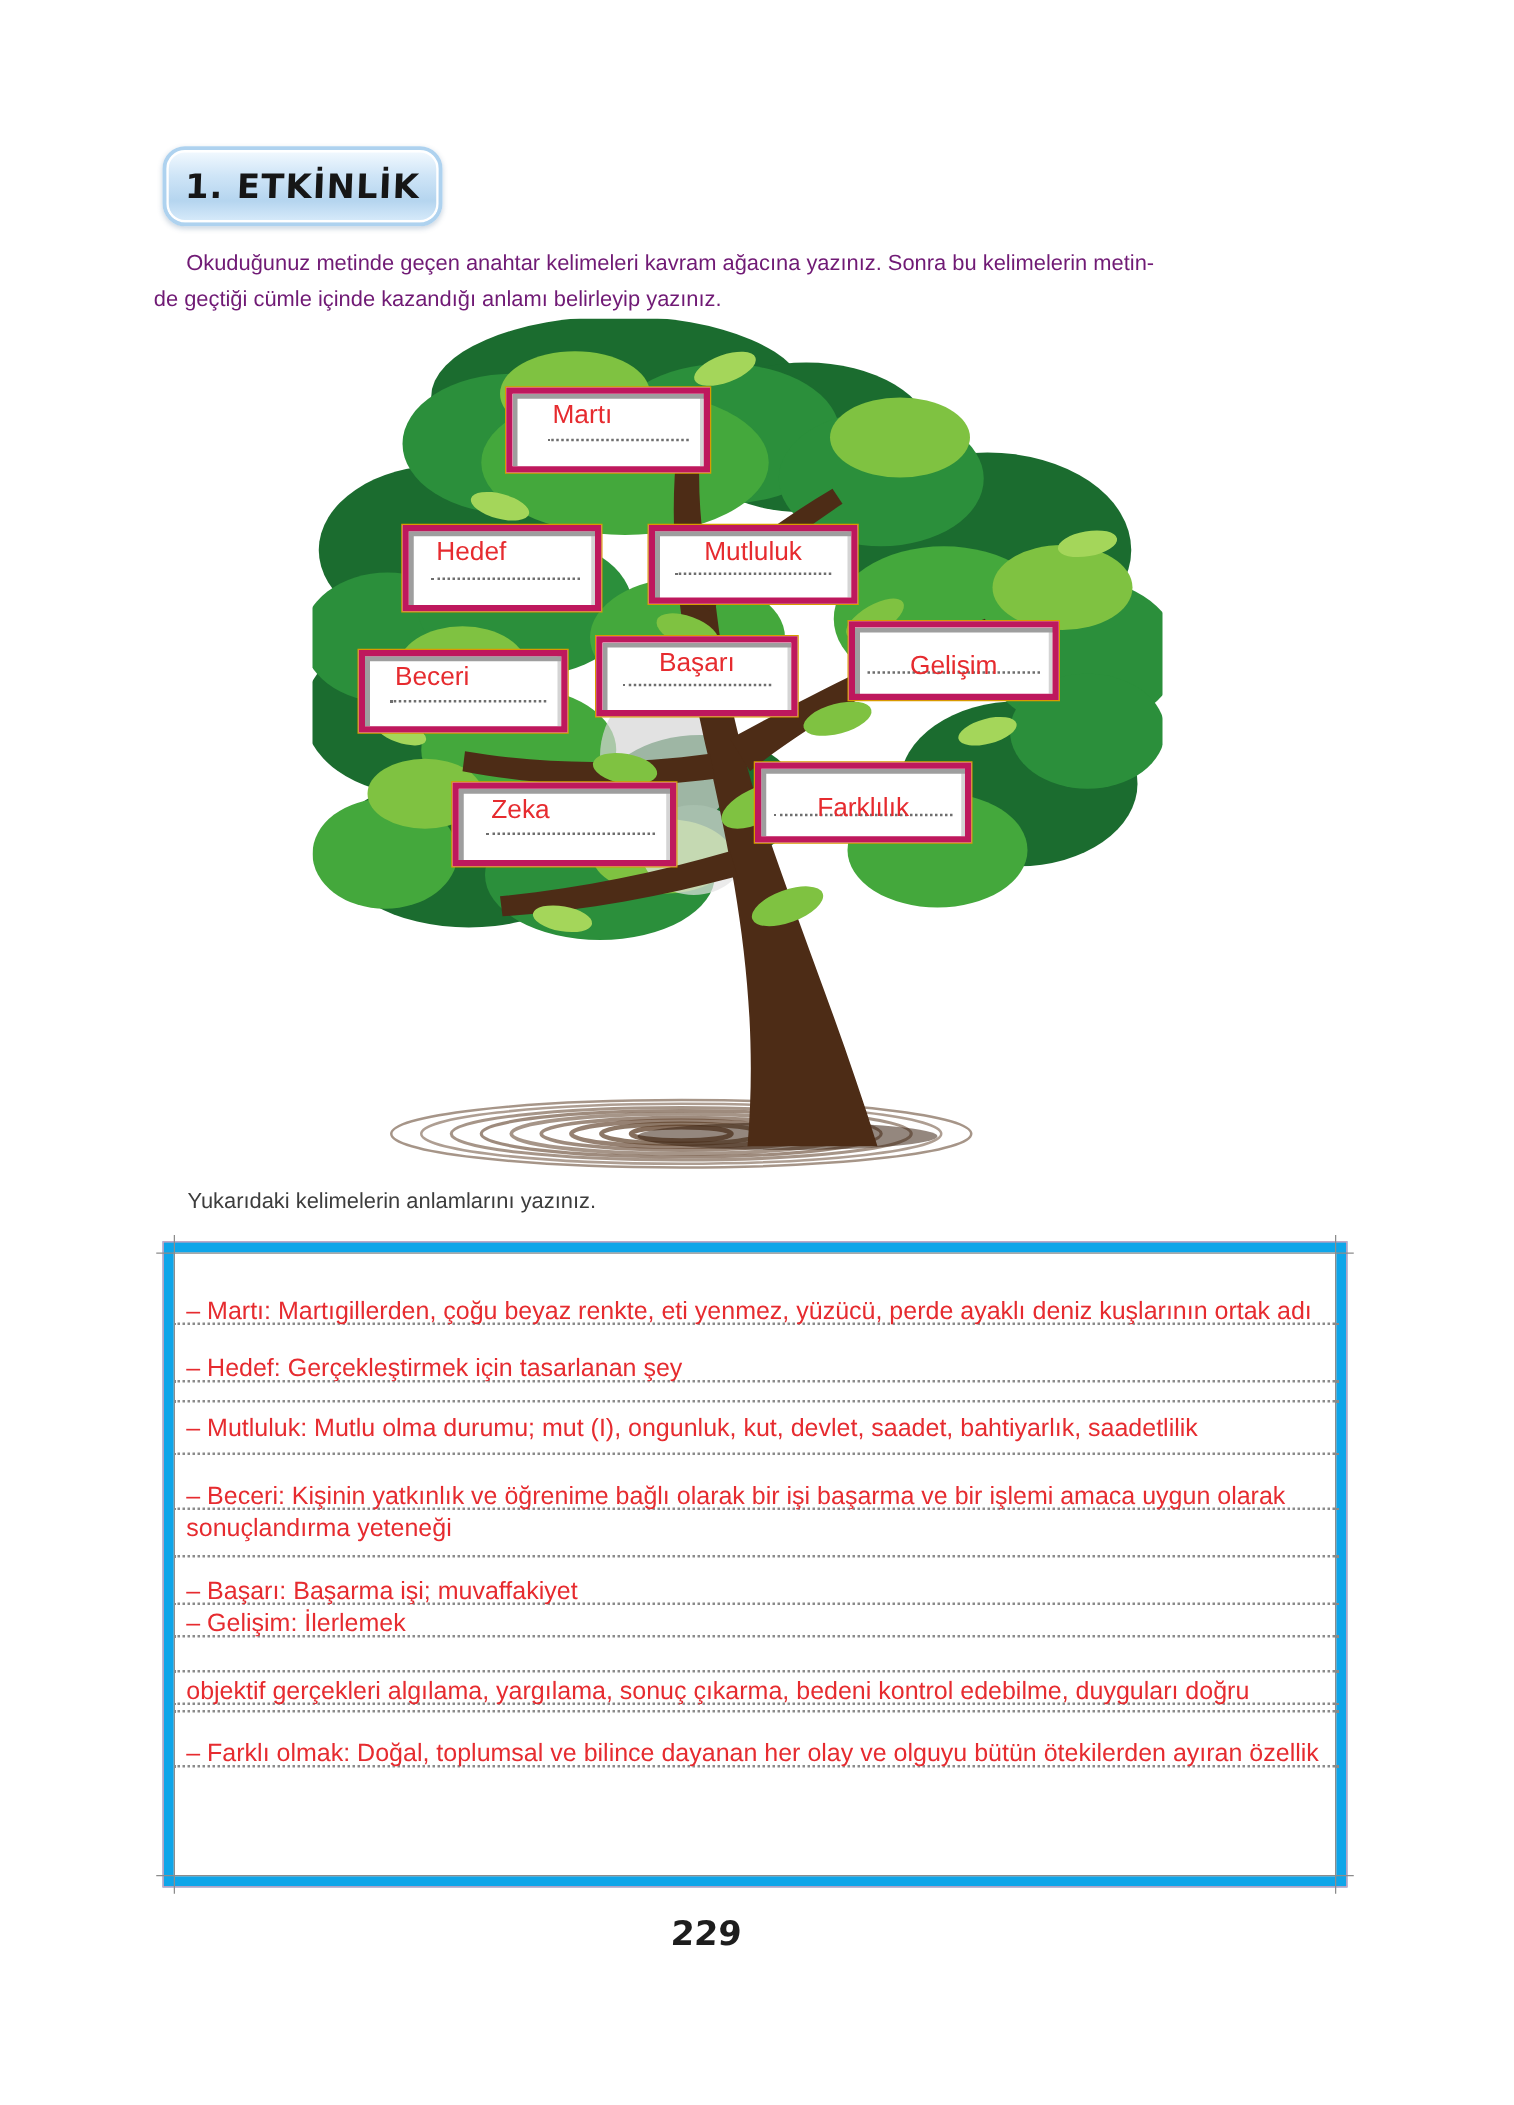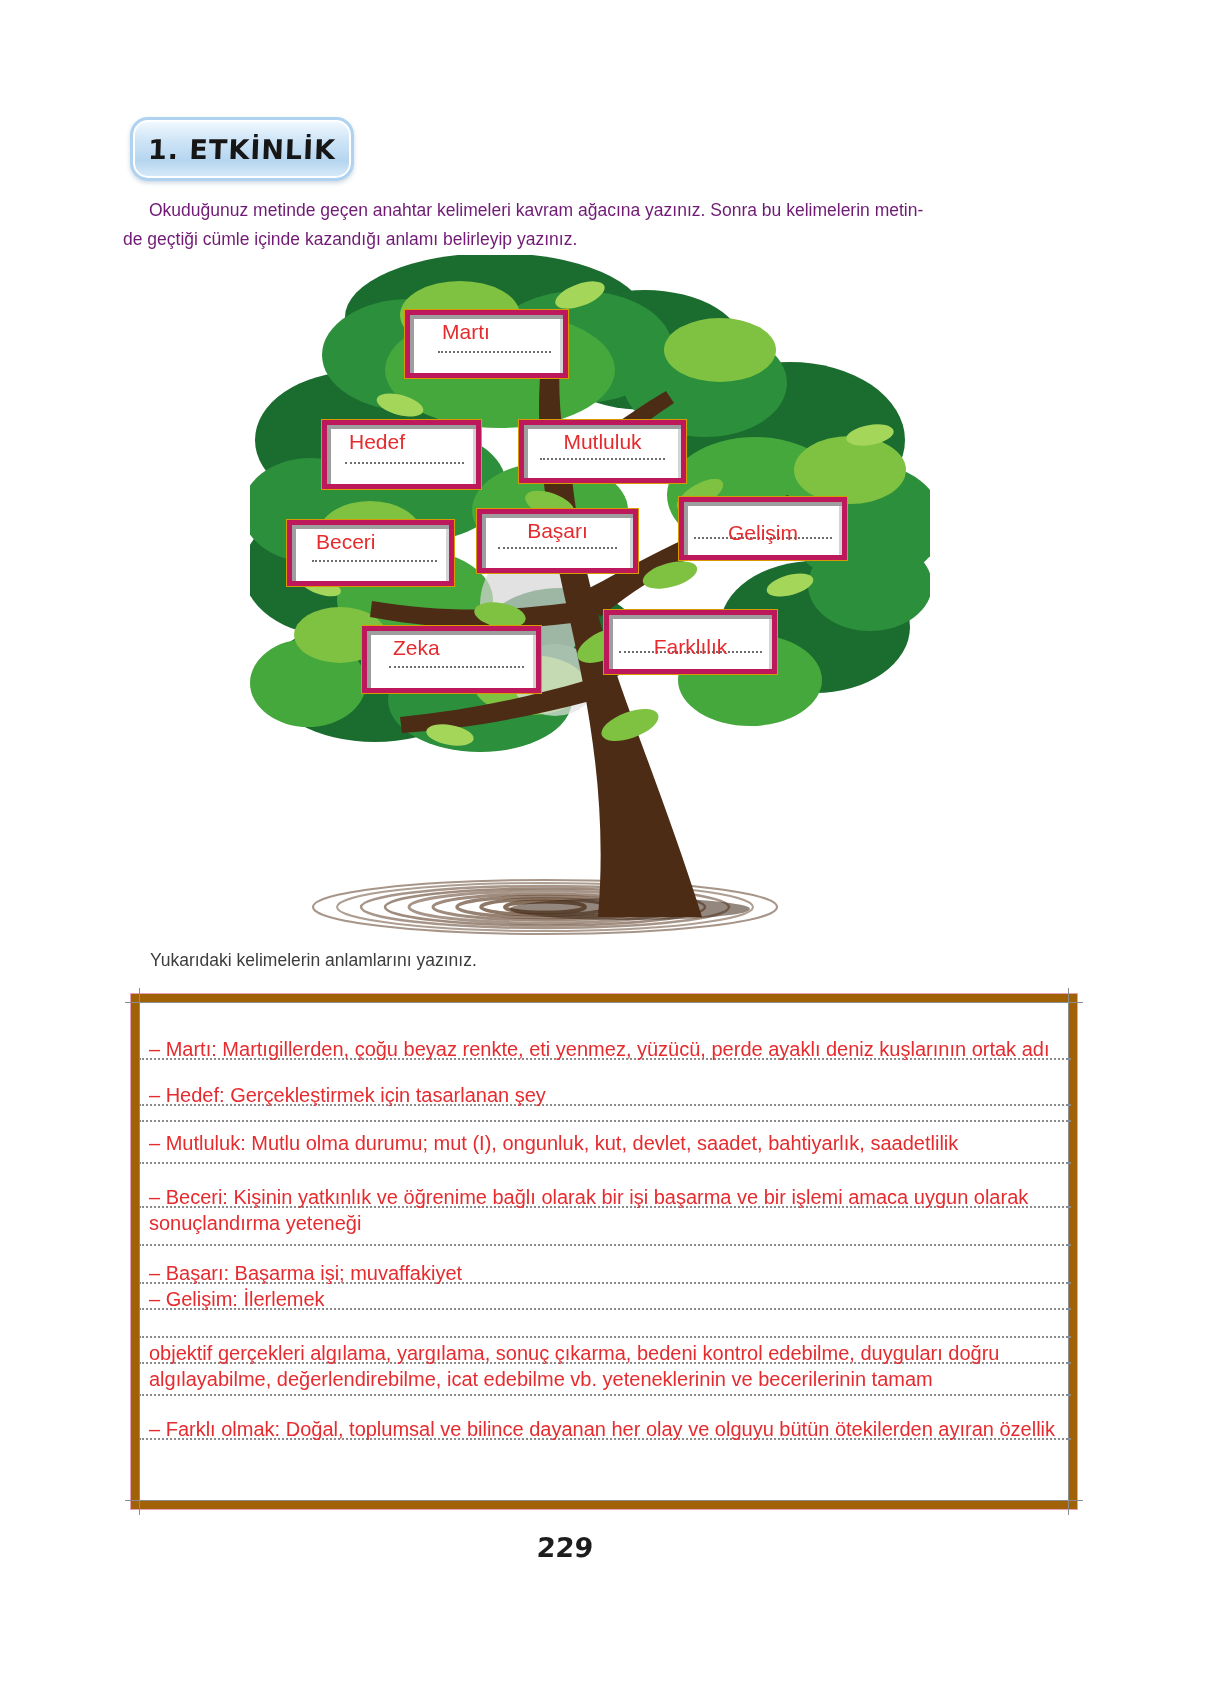--- a/index.html
+++ b/index.html
@@ -37,21 +37,21 @@
   .tbox.center .dots{left:16px;right:16px;}
   .tbox.inline .word{left:0;width:100%;text-align:center;top:auto;bottom:10px;z-index:2;}
   .tbox.inline .dots{left:10px;right:10px;top:auto;bottom:16px;z-index:1;}
 
   
   .prompt{position:absolute;left:150px;top:950px;color:#3d3d3d;font-size:17.5px;}
 
   
   .frame{
     position:absolute;left:130px;top:993px;width:948px;height:517px;
-    background:#a16207;border:1px solid #e8a2b8;box-sizing:border-box;padding:8px;
+    background:#0ea5e9;border:1px solid #e8a2b8;box-sizing:border-box;padding:8px;
   }
   .frame-inner{position:relative;background:#ffffff;width:100%;height:100%;box-sizing:border-box;padding:14px 0 0 6px;}
   .fline{position:absolute;background:none;z-index:3;}
   .fline.v{width:0;border-left:1.5px solid #8c8c8c;top:-14px;height:calc(100% + 28px);}
   .fline.v.left{left:0;}
   .fline.v.right{right:0;}
   .fline.h{height:0;border-top:1.5px solid #8c8c8c;left:-14px;width:calc(100% + 28px);}
   .fline.h.top{top:0;}
   .fline.h.bottom{bottom:0;}
 
@@ -227,23 +227,20 @@
     <div class="def-row dotted" style="margin-top:12px;">
       <span class="txt">– Başarı: Başarma işi; muvaffakiyet</span>
     </div>
     <div class="def-row dotted" style="">
       <span class="txt">– Gelişim: İlerlemek</span>
     </div>
     <div class="dots-row" style="margin-top:24px;"></div>
     <div class="def-row dotted">
       <span class="txt">objektif gerçekleri algılama, yargılama, sonuç çıkarma, bedeni kontrol edebilme, duyguları doğru</span>
     </div>
-    <div class="def-row">
-      <span class="txt">algılayabilme, değerlendirebilme, icat edebilme vb. yeteneklerinin ve becerilerinin tamam</span>
-    </div>
     <div class="dots-row" style="margin-top:2px;"></div>
     <div class="def-row dotted" style="margin-top:18px;">
       <span class="txt">– Farklı olmak: Doğal, toplumsal ve bilince dayanan her olay ve olguyu bütün ötekilerden ayıran özellik</span>
     </div>
   </div>
 </div>
 
 <div class="page-number">229</div>
 
 </body></html>

